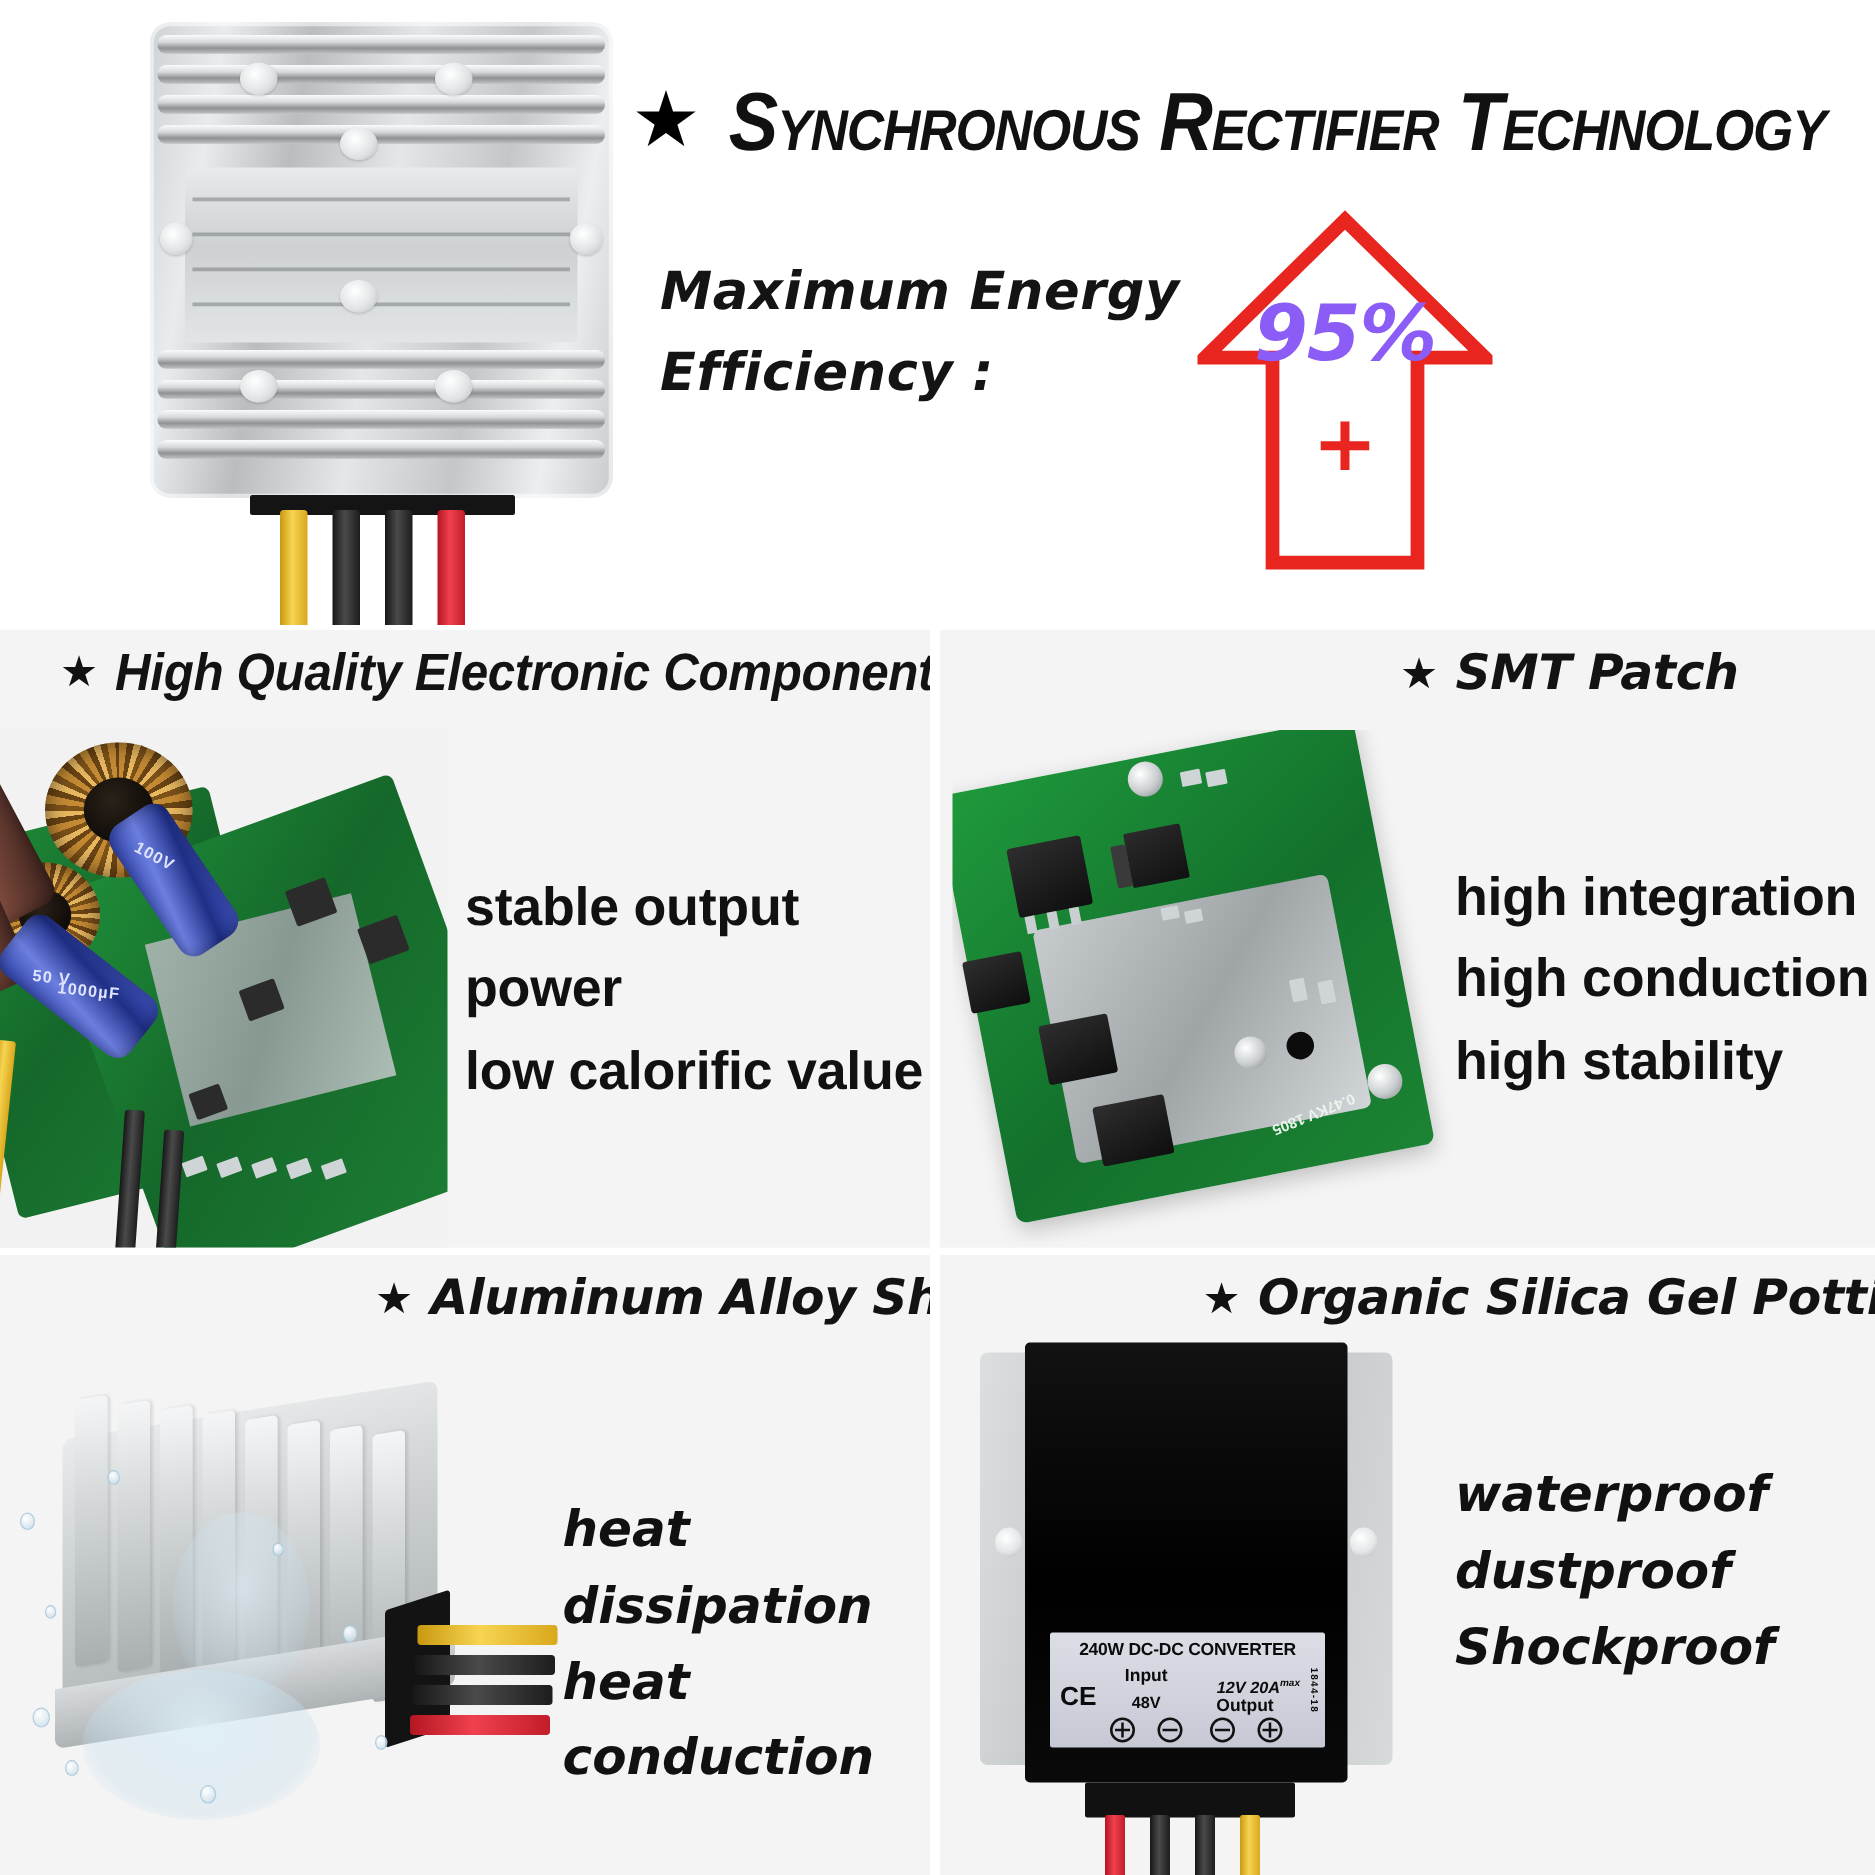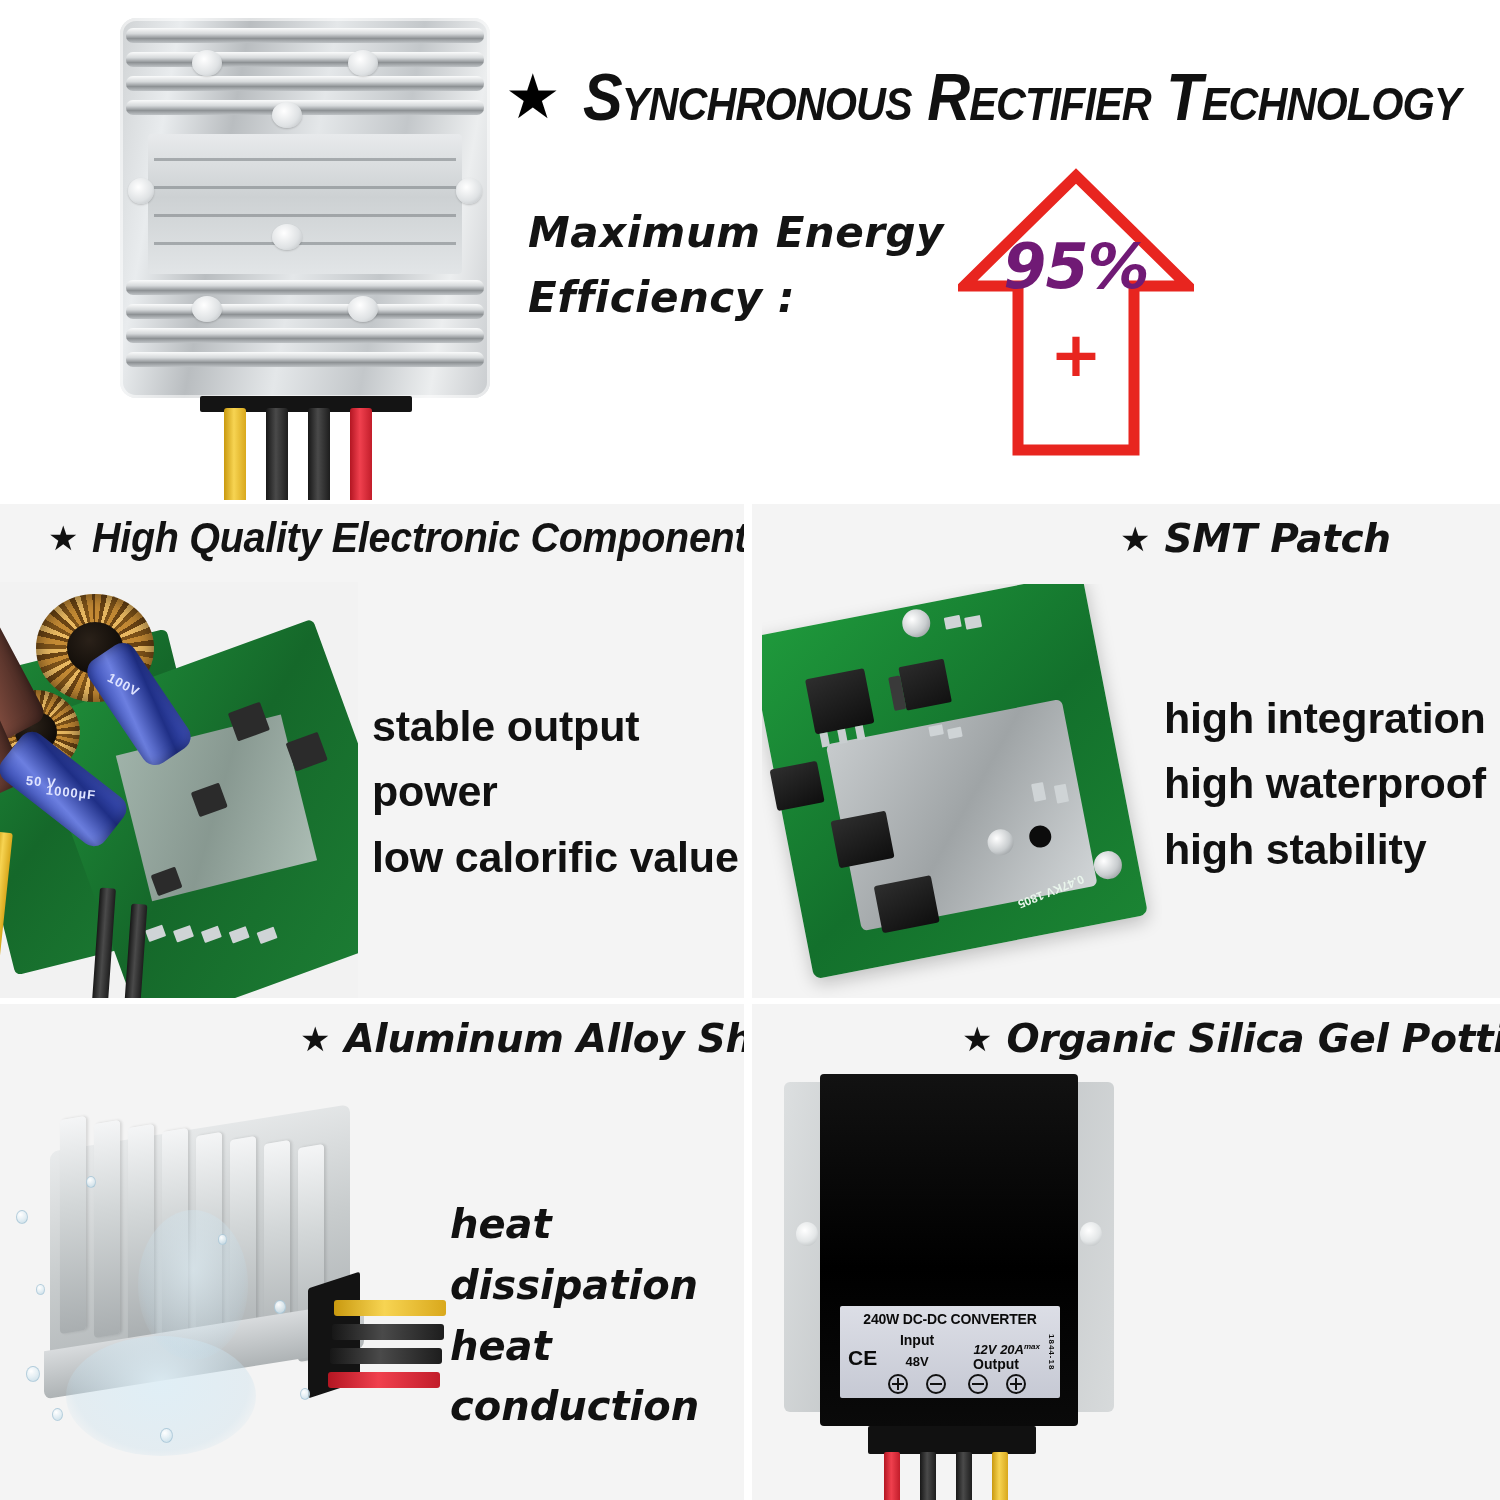--- a/index.html
+++ b/index.html
@@ -44,21 +44,21 @@
 
   
   .arrow-wrap {
     position: absolute; left: 958px; top: 168px; width: 236px; height: 290px;
   }
   .arrow-wrap svg { display: block; width: 100%; height: 100%; }
   .arrow-pct {
     position: absolute; left: 0; top: 62px; width: 236px; text-align: center;
     font-family: "DejaVu Sans", sans-serif;
     font-weight: bold; font-style: italic; font-size: 62px;
-    color: #701a75; letter-spacing: -1px;
+    color: #8b5cf6; letter-spacing: -1px;
   }
   .arrow-plus {
     position: absolute; left: 0; top: 150px; width: 236px; text-align: center;
     font-family: "DejaVu Sans", sans-serif;
     font-weight: bold; font-size: 62px; color: #e8251f;
   }
 
   
   .grid { position: absolute; left: 0; top: 500px; width: 1500px; height: 1000px; }
   .cell { position: absolute; background: #f4f4f4; overflow: hidden; }
@@ -386,21 +386,21 @@
     </div>
 
     <div class="cell tr">
       <div class="cell-head" style="left:368px; top:12px">
         <span class="star">★</span>
         <span class="htxt">SMT Patch</span>
       </div>
 
       <div class="bullets narrow" style="left:412px; top:182px">
         <div>high integration</div>
-        <div>high waterproof</div>
+        <div>high conduction</div>
         <div>high stability</div>
       </div>
 
       <div class="pcb-b">
         <div class="pcb-b-board">
           <div class="pcb-b-pour"></div>
 
           <div class="mos" style="left:48px;  top:52px;  width:60px; height:56px;"></div>
           <div class="mos-leg" style="left:52px; top:108px; width:8px; height:14px;"></div>
           <div class="mos-leg" style="left:70px; top:108px; width:8px; height:14px;"></div>
@@ -473,20 +473,25 @@
         <div class="droplet" style="left:152px; top:340px; width:13px; height:15px;"></div>
       </div>
     </div>
 
     <div class="cell br">
       <div class="cell-head" style="left:210px; top:12px">
         <span class="star">★</span>
         <span class="htxt">Organic Silica Gel Potting</span>
       </div>
 
+      <div class="bullets ital" style="left:412px; top:162px">
+        <div>waterproof</div>
+        <div>dustproof</div>
+        <div>Shockproof</div>
+      </div>
 
       <div class="pot">
         <div class="pot-flange"></div>
         <div class="pot-hole" style="left:12px;  top:148px"></div>
         <div class="pot-hole" style="left:296px; top:148px"></div>
         <div class="pot-body"></div>
 
         <div class="label">
           <div class="label-title">240W DC-DC CONVERTER</div>
           <div class="label-ce">CE</div>

